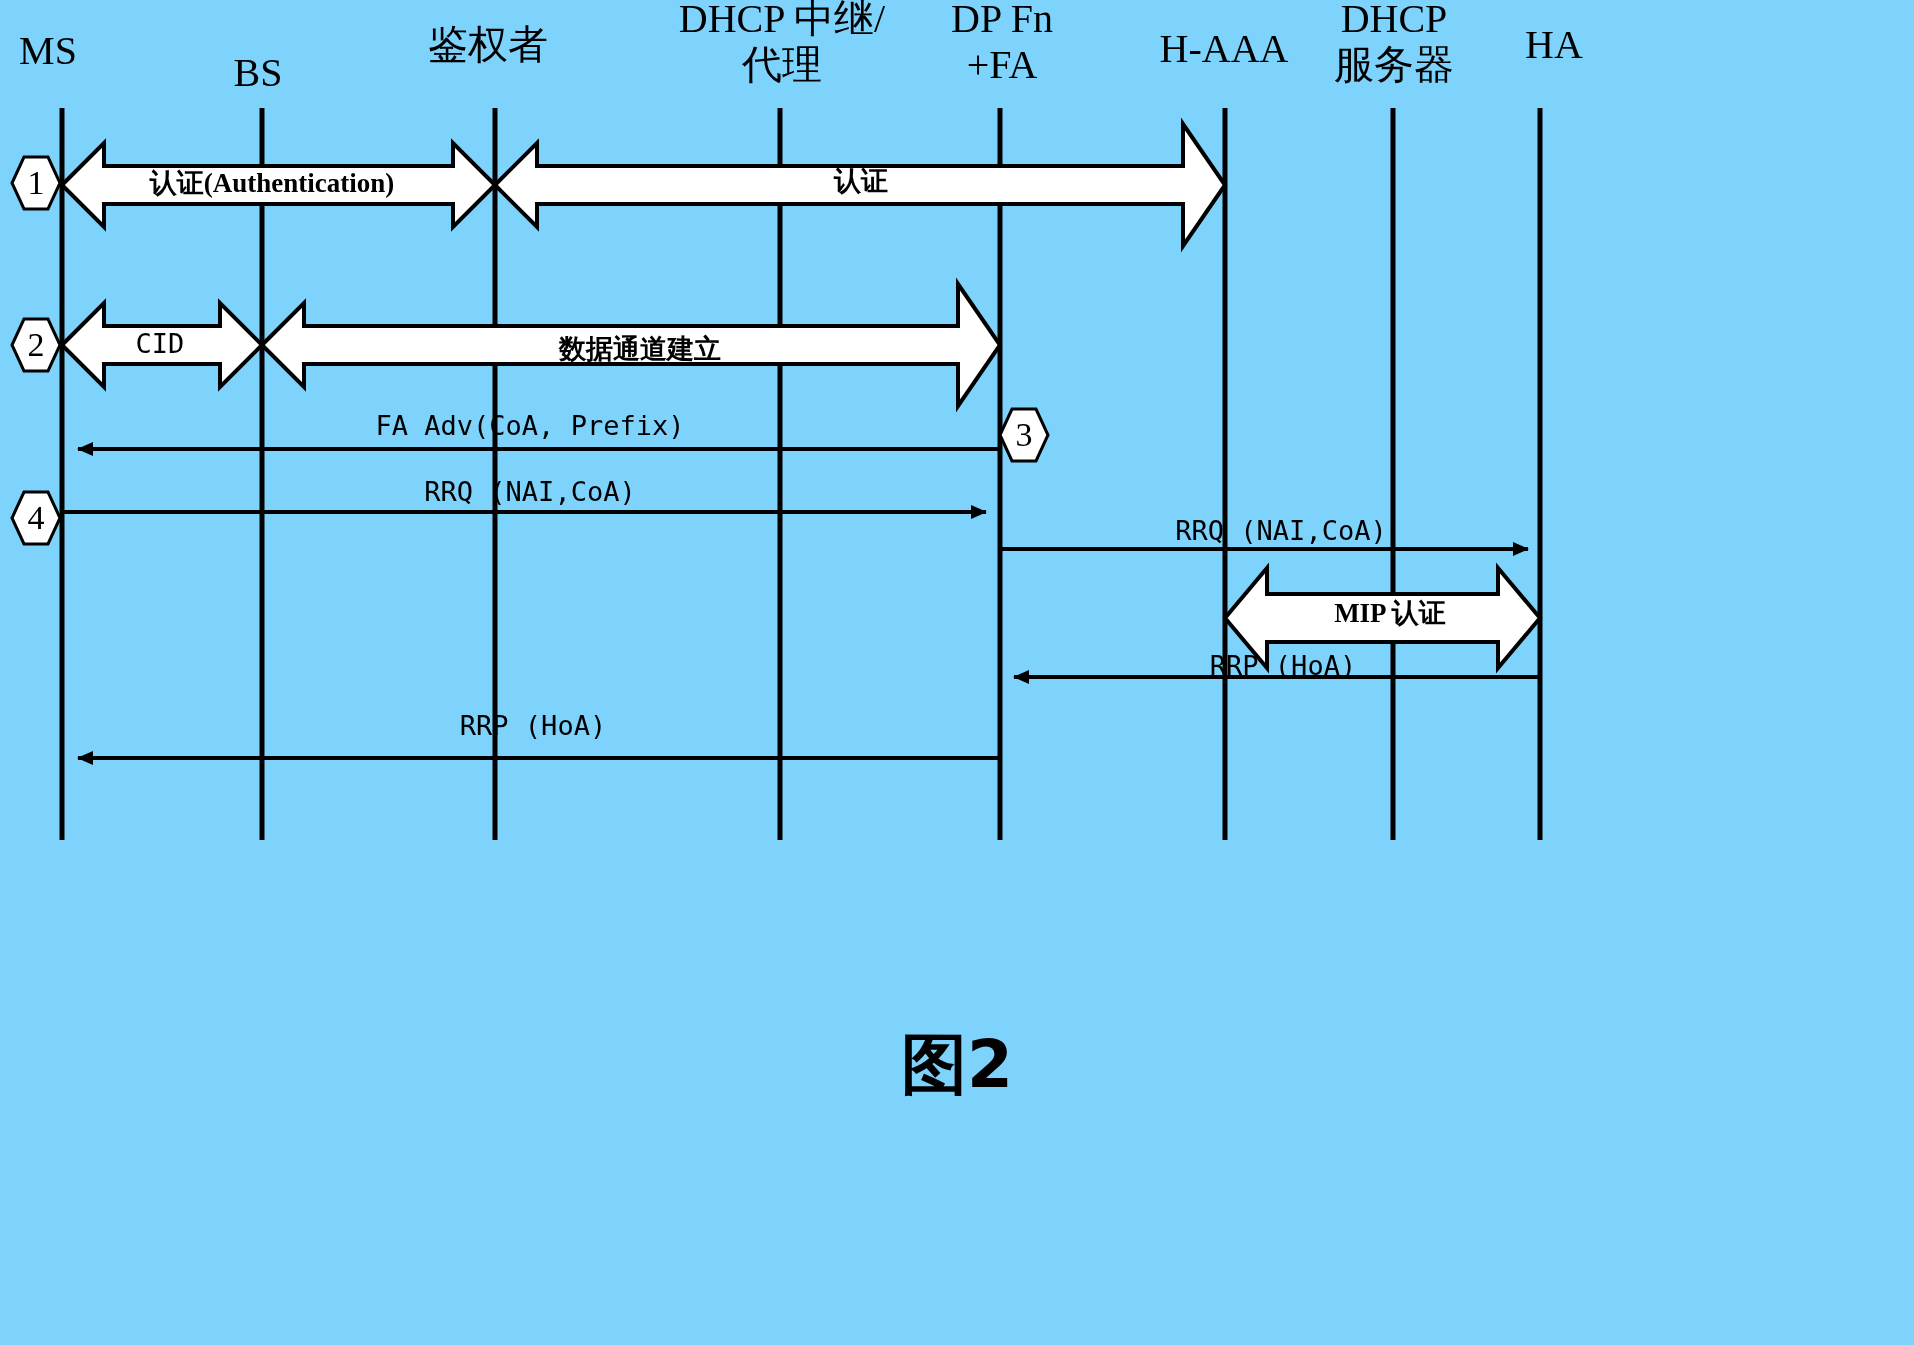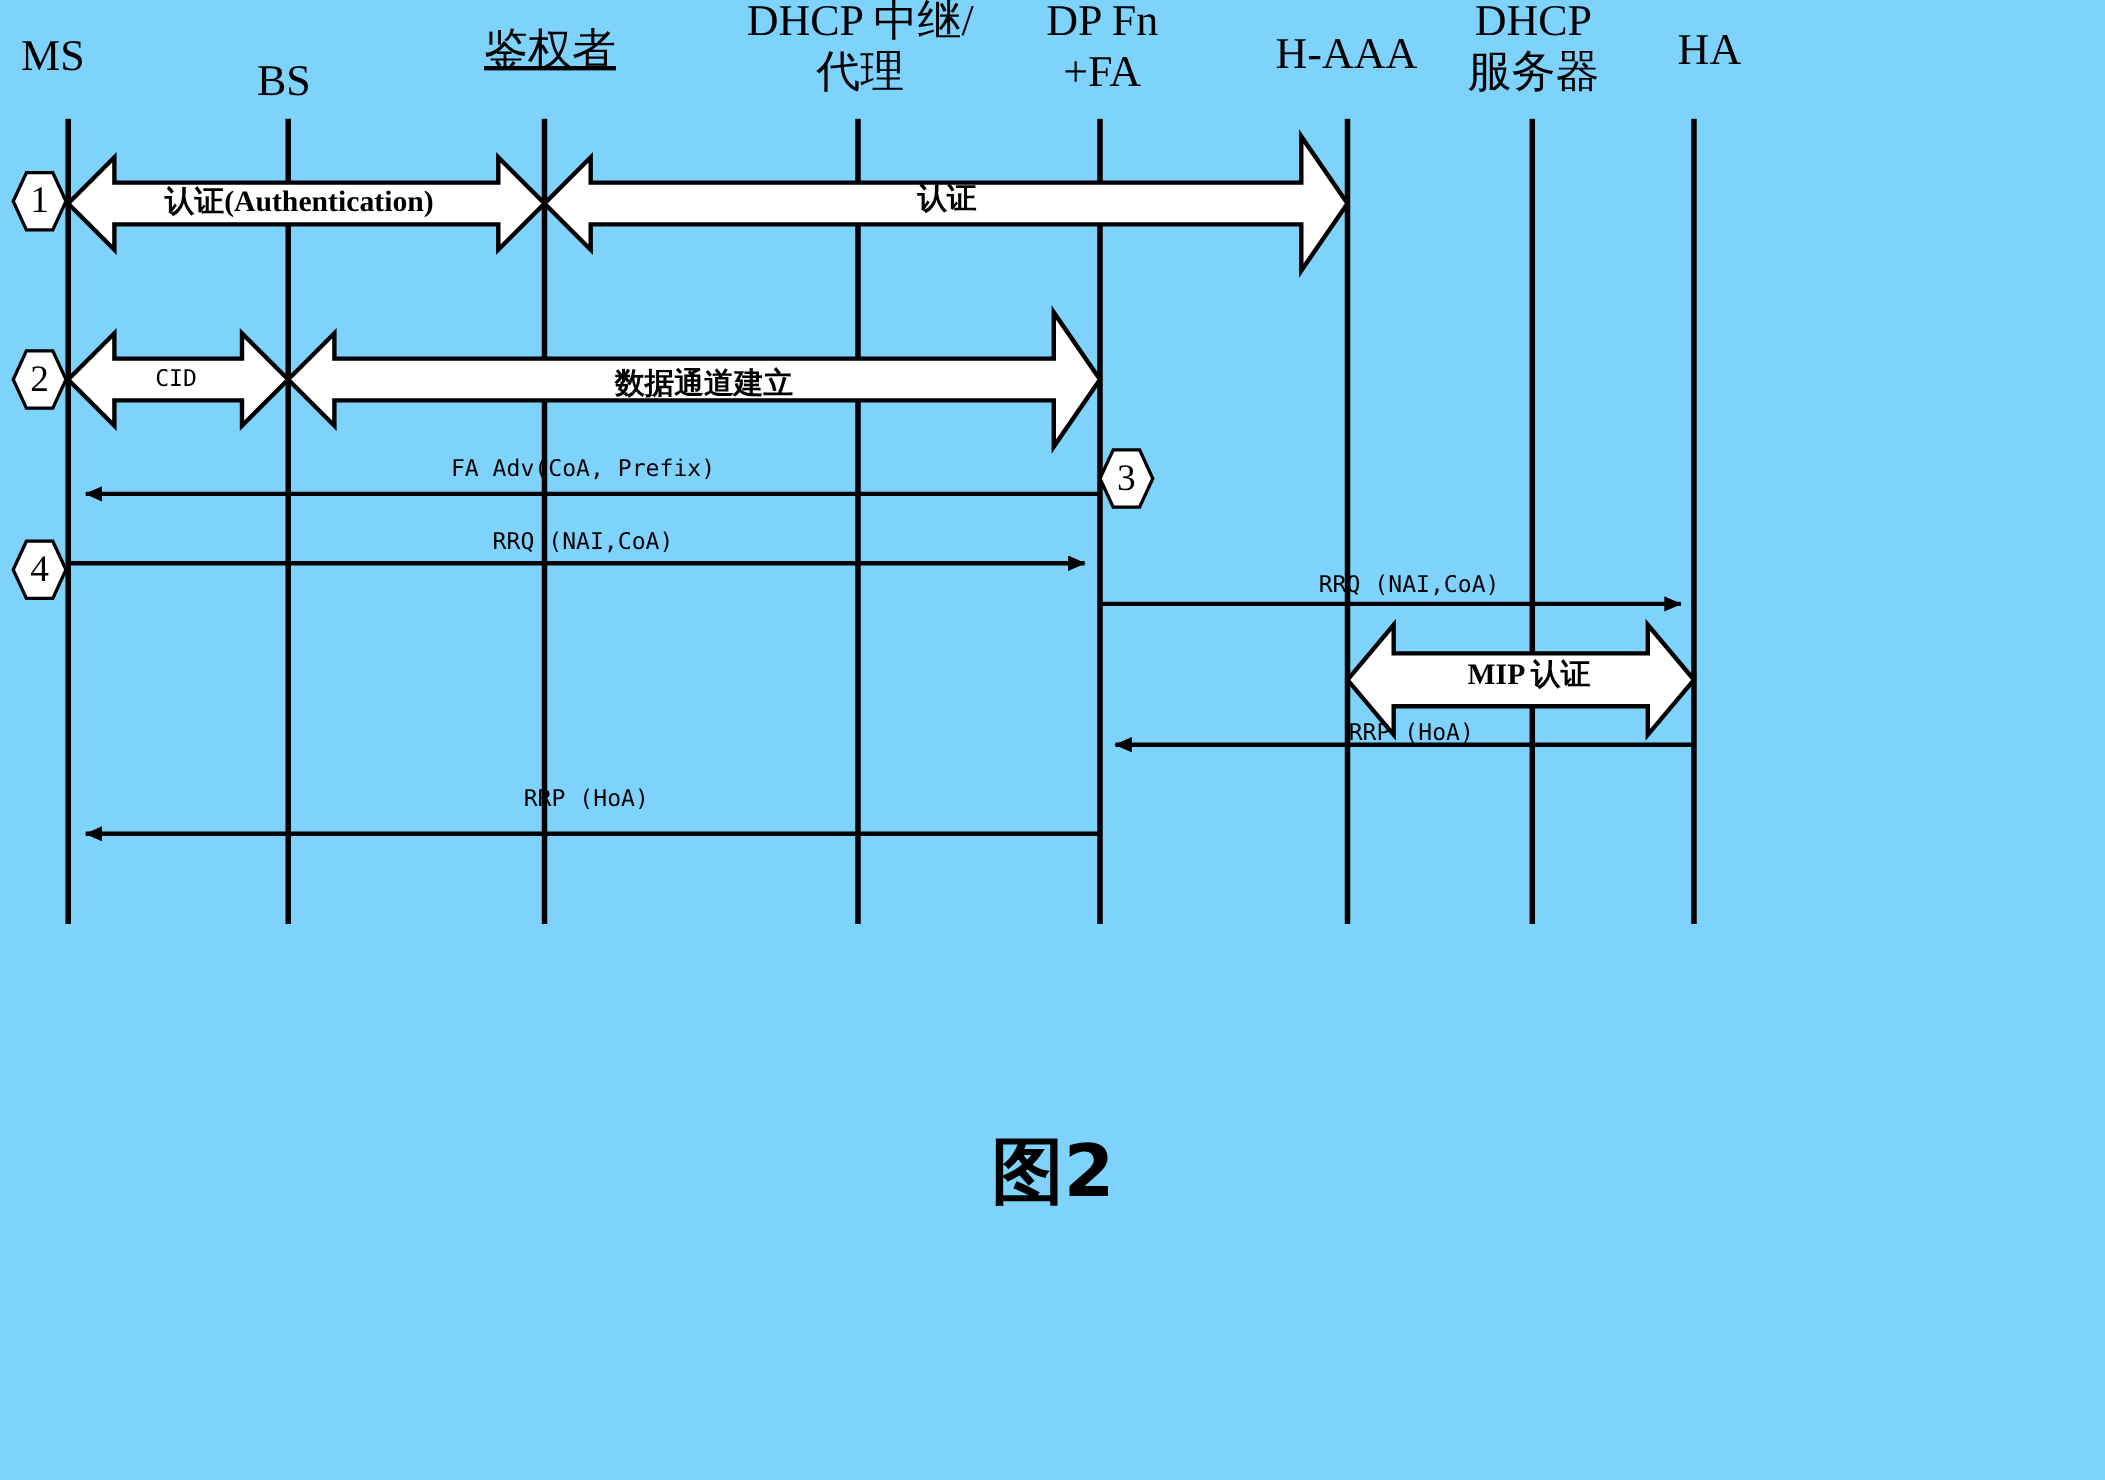--- a/index.html
+++ b/index.html
@@ -9,21 +9,21 @@
   .lifeline-label{
     position:absolute;text-align:center;font-family:"Liberation Serif",serif;
     font-size:40px;line-height:46px;color:#000;white-space:pre-line;
     transform:translateX(-50%);
   }
   .lifeline{
     position:absolute;width:5px;background:#000;transform:translateX(-50%);
   }
   .msg-label{
     position:absolute;font-family:"DejaVu Sans Mono",monospace;
-    font-size:21px;line-height:30px;color:#000;white-space:nowrap;
+    font-size:27px;line-height:30px;color:#000;white-space:nowrap;
     transform:translateX(-50%);letter-spacing:0px;
   }
   .msg-label.cjk{font-family:"DejaVu Sans",sans-serif;font-size:27px;font-weight:600;}
   .msg-label.mix{font-family:Liberation Serif, serif;font-size:27px;font-weight:600;}
   .step-badge{
     position:absolute;width:52px;height:56px;transform:translate(-50%,-50%);
   }
   .step-badge svg{display:block;width:100%;height:100%;}
   .step-num{
     position:absolute;left:0;top:0;width:100%;height:100%;
@@ -36,21 +36,21 @@
     font-family:"DejaVu Sans",sans-serif;font-size:66px;font-weight:700;color:#000;
   }
 </style>
 </head>
 <body>
 
 <div id="stage">
 
   <div class="lifeline-label" style="left:48px;  top:28px;">MS</div>
   <div class="lifeline-label" style="left:258px; top:28px;margin-top:22px;">BS</div>
-  <div class="lifeline-label" style="left:500px; top:22px;text-decoration:underline;">鉴权者</div>
+  <div class="lifeline-label" style="left:488px; top:22px;">鉴权者</div>
   <div class="lifeline-label" style="left:782px; top:-4px;">DHCP 中继/
 代理</div>
   <div class="lifeline-label" style="left:1002px;top:-4px;">DP Fn
 +FA</div>
   <div class="lifeline-label" style="left:1224px;top:26px;">H-AAA</div>
   <div class="lifeline-label" style="left:1394px;top:-4px;">DHCP
 服务器</div>
   <div class="lifeline-label" style="left:1554px;top:22px;">HA</div>
 
   <div class="lifeline" style="left:62px;   top:108px; height:732px;"></div>

